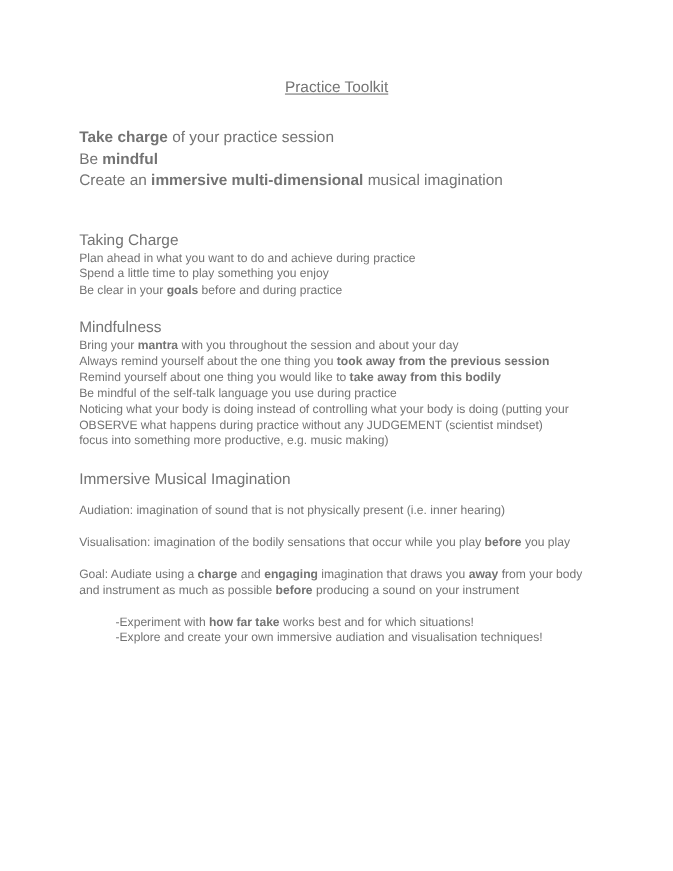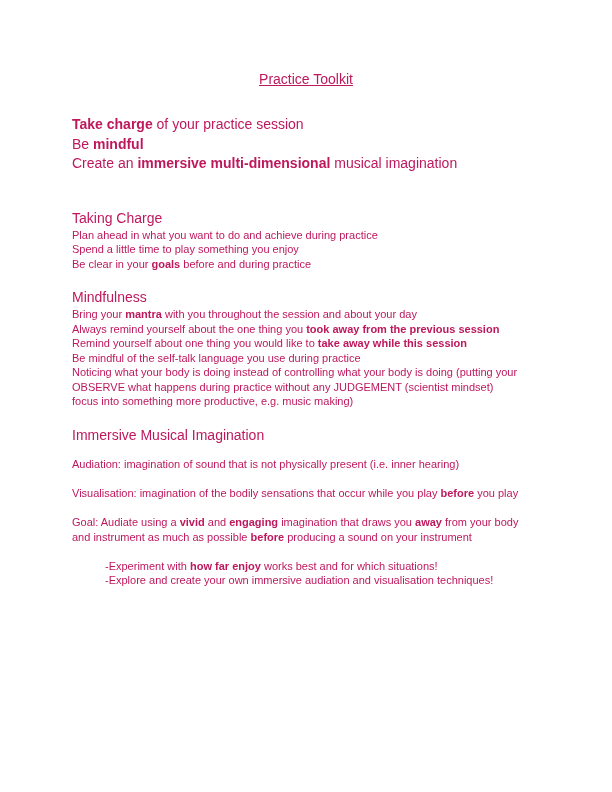--- a/index.html
+++ b/index.html
@@ -5,21 +5,21 @@
   html, body {
     margin: 0;
     padding: 0;
     background: #ffffff;
   }
   .page {
     position: relative;
     width: 612px;
     height: 792px;
     background: #ffffff;
-    color: #be185d;
+    color: #737373;
     font-family: "Liberation Sans", sans-serif;
     box-sizing: border-box;
     padding: 72px 72px 0 72px;
     overflow: hidden;
   }
   .title {
     font-size: 14px;
     line-height: 15px;
     text-align: center;
     text-decoration: underline;
@@ -77,39 +77,39 @@
         <div class="line"><span>Spend a little time to play something you enjoy</span></div>
         <div class="line"><span>Be clear in your </span><span class="b">goals</span><span> before and during practice</span></div>
       </div>
   </section>
 
   <section class="section-mindfulness">
     <div class="heading">Mindfulness</div>
     <div class="body-text">
         <div class="line"><span>Bring your </span><span class="b">mantra</span><span> with you throughout the session and about your day</span></div>
         <div class="line"><span>Always remind yourself about the one thing you </span><span class="b">took away from the previous session</span></div>
-        <div class="line"><span>Remind yourself about one thing you would like to </span><span class="b">take away while this session</span></div>
+        <div class="line"><span>Remind yourself about one thing you would like to </span><span class="b">take away from this bodily</span></div>
         <div class="line"><span>Be mindful of the self-talk language you use during practice</span></div>
         <div class="line"><span>Noticing what your body is doing instead of controlling what your body is doing (putting your</span></div>
         <div class="line"><span>OBSERVE what happens during practice without any JUDGEMENT (scientist mindset)</span></div>
         <div class="line"><span>focus into something more productive, e.g. music making)</span></div>
       </div>
   </section>
 
   <section class="section-immersive">
     <div class="heading">Immersive Musical Imagination</div>
     <div class="para">
         <div class="line"><span>Audiation: imagination of sound that is not physically present (i.e. inner hearing)</span></div>
       </div>
     <div class="para">
         <div class="line"><span>Visualisation: imagination of the bodily sensations that occur while you play </span><span class="b">before</span><span> you play</span></div>
       </div>
     <div class="para">
-        <div class="line"><span>Goal: Audiate using a </span><span class="b">vivid</span><span> and </span><span class="b">engaging</span><span> imagination that draws you </span><span class="b">away</span><span> from your body</span></div>
+        <div class="line"><span>Goal: Audiate using a </span><span class="b">charge</span><span> and </span><span class="b">engaging</span><span> imagination that draws you </span><span class="b">away</span><span> from your body</span></div>
         <div class="line"><span>and instrument as much as possible </span><span class="b">before</span><span> producing a sound on your instrument</span></div>
       </div>
     <div class="bullets">
-        <div class="line"><span>-Experiment with </span><span class="b">how far enjoy</span><span> works best and for which situations!</span></div>
+        <div class="line"><span>-Experiment with </span><span class="b">how far take</span><span> works best and for which situations!</span></div>
         <div class="line"><span>-Explore and create your own immersive audiation and visualisation techniques!</span></div>
       </div>
   </section>
 
 </div>
 
 </body></html>

